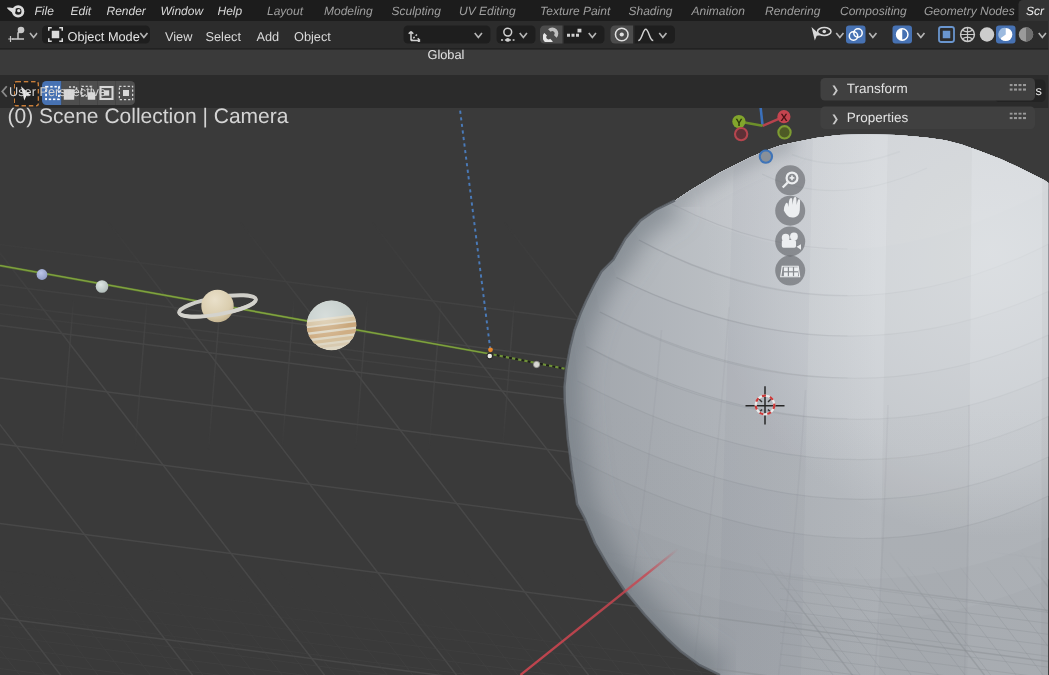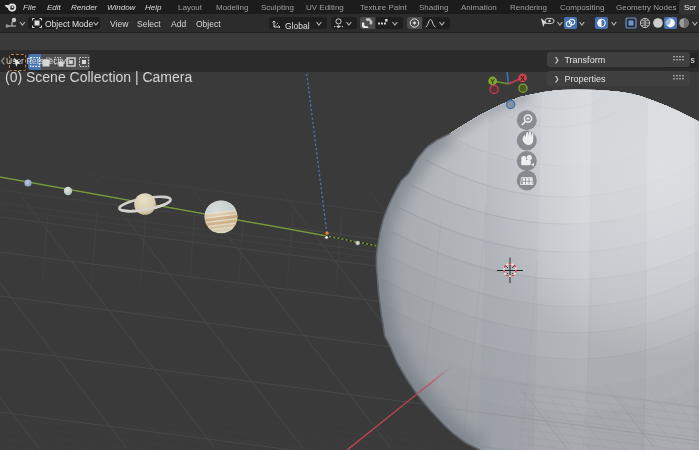--- a/index.html
+++ b/index.html
@@ -3,21 +3,21 @@
 <meta charset="utf-8">
 <style>
   html,body{margin:0;padding:0;width:699px;height:450px;overflow:hidden;
     transform:translateZ(0);
     font-family:"Liberation Sans",sans-serif;background:#3a3a3a;}
   #stage{position:relative;width:699px;height:450px;}
   .abs{position:absolute;}
   
   #topbar{left:0;top:0;width:699px;height:14px;background:#1c1c1c;opacity:0.999;}
   .menu{position:absolute;top:0;height:14px;line-height:15px;font-size:8px;color:#d9d9d9;font-style:italic;}
-  .tab{position:absolute;top:0;height:14px;line-height:15px;font-size:8px;color:#9f9f9f;}
+  .tab{position:absolute;top:0;height:14px;line-height:15px;font-size:8px;color:#9f9f9f;font-style:italic;}
   
   #row2{left:0;top:14px;width:699px;height:18px;background:#2c2c2c;border-bottom:1px solid #222;opacity:0.999;}
   .hmenu{position:absolute;font-size:8.5px;color:#d9d9d9;top:4px;height:12px;line-height:12px;}
   .wbtn{position:absolute;top:3px;height:12px;background:#1e1e1e;border-radius:3px;}
   
   #row3{left:0;top:32px;width:699px;height:22px;background:#2b2b2b;opacity:0.999;margin-top:18px;}
   
   #vptext1{left:6px;top:55.5px;font-size:8.5px;color:#d4d4d4;opacity:0.999;text-align:center;}
   #vptext2{left:5px;top:68.5px;font-size:14px;color:#d4d4d4;opacity:0.999;}
   .panel{position:absolute;left:547px;width:143px;height:15px;background:#404040;
@@ -436,21 +436,21 @@
     <span class="hmenu" style="left:137px">Select</span>
     <span class="hmenu" style="left:171px">Add</span>
     <span class="hmenu" style="left:196px">Object</span>
     <div class="wbtn" style="left:269px;width:58px">
       <svg class="abs" style="left:3px;top:1px" width="11" height="10" viewBox="0 0 11 10">
         <g stroke="#d0d0d0" stroke-width="1" fill="none">
           <path d="M2 9 L2 3 M2 9 L8 9 M2 3 l-1.5 1.5 M2 3 l1.5 1.5 M8 9 l-1.5 -1.5 M8 9 l-1.5 1.5"></path>
           <path d="M2 9 L6.5 4.5" stroke-dasharray="1.2 1"></path>
         </g>
       </svg>
-      <span class="abs" style="left:16px;top:4px;font-size:8.5px;color:#e4e4e4">Global</span>
+      <span class="abs" style="left:16px;top:14px;font-size:8.5px;color:#e4e4e4">Global</span>
       <svg class="abs" style="left:46px;top:3px" width="8" height="7" viewBox="0 0 8 7">
         <path d="M1.5 2 l2.4 3 l2.4 -3" stroke="#b5b5b5" stroke-width="1.1" fill="none"></path>
       </svg>
     </div>
     <div class="wbtn" style="left:331px;width:26px">
       <svg class="abs" style="left:2px;top:1px" width="11" height="10" viewBox="0 0 11 10">
         <g fill="none" stroke="#d0d0d0" stroke-width="1">
           <circle cx="5.5" cy="3.4" r="2.6"></circle>
           <path d="M1 8.6 h9" stroke-dasharray="1.4 1.2"></path>
         </g>

